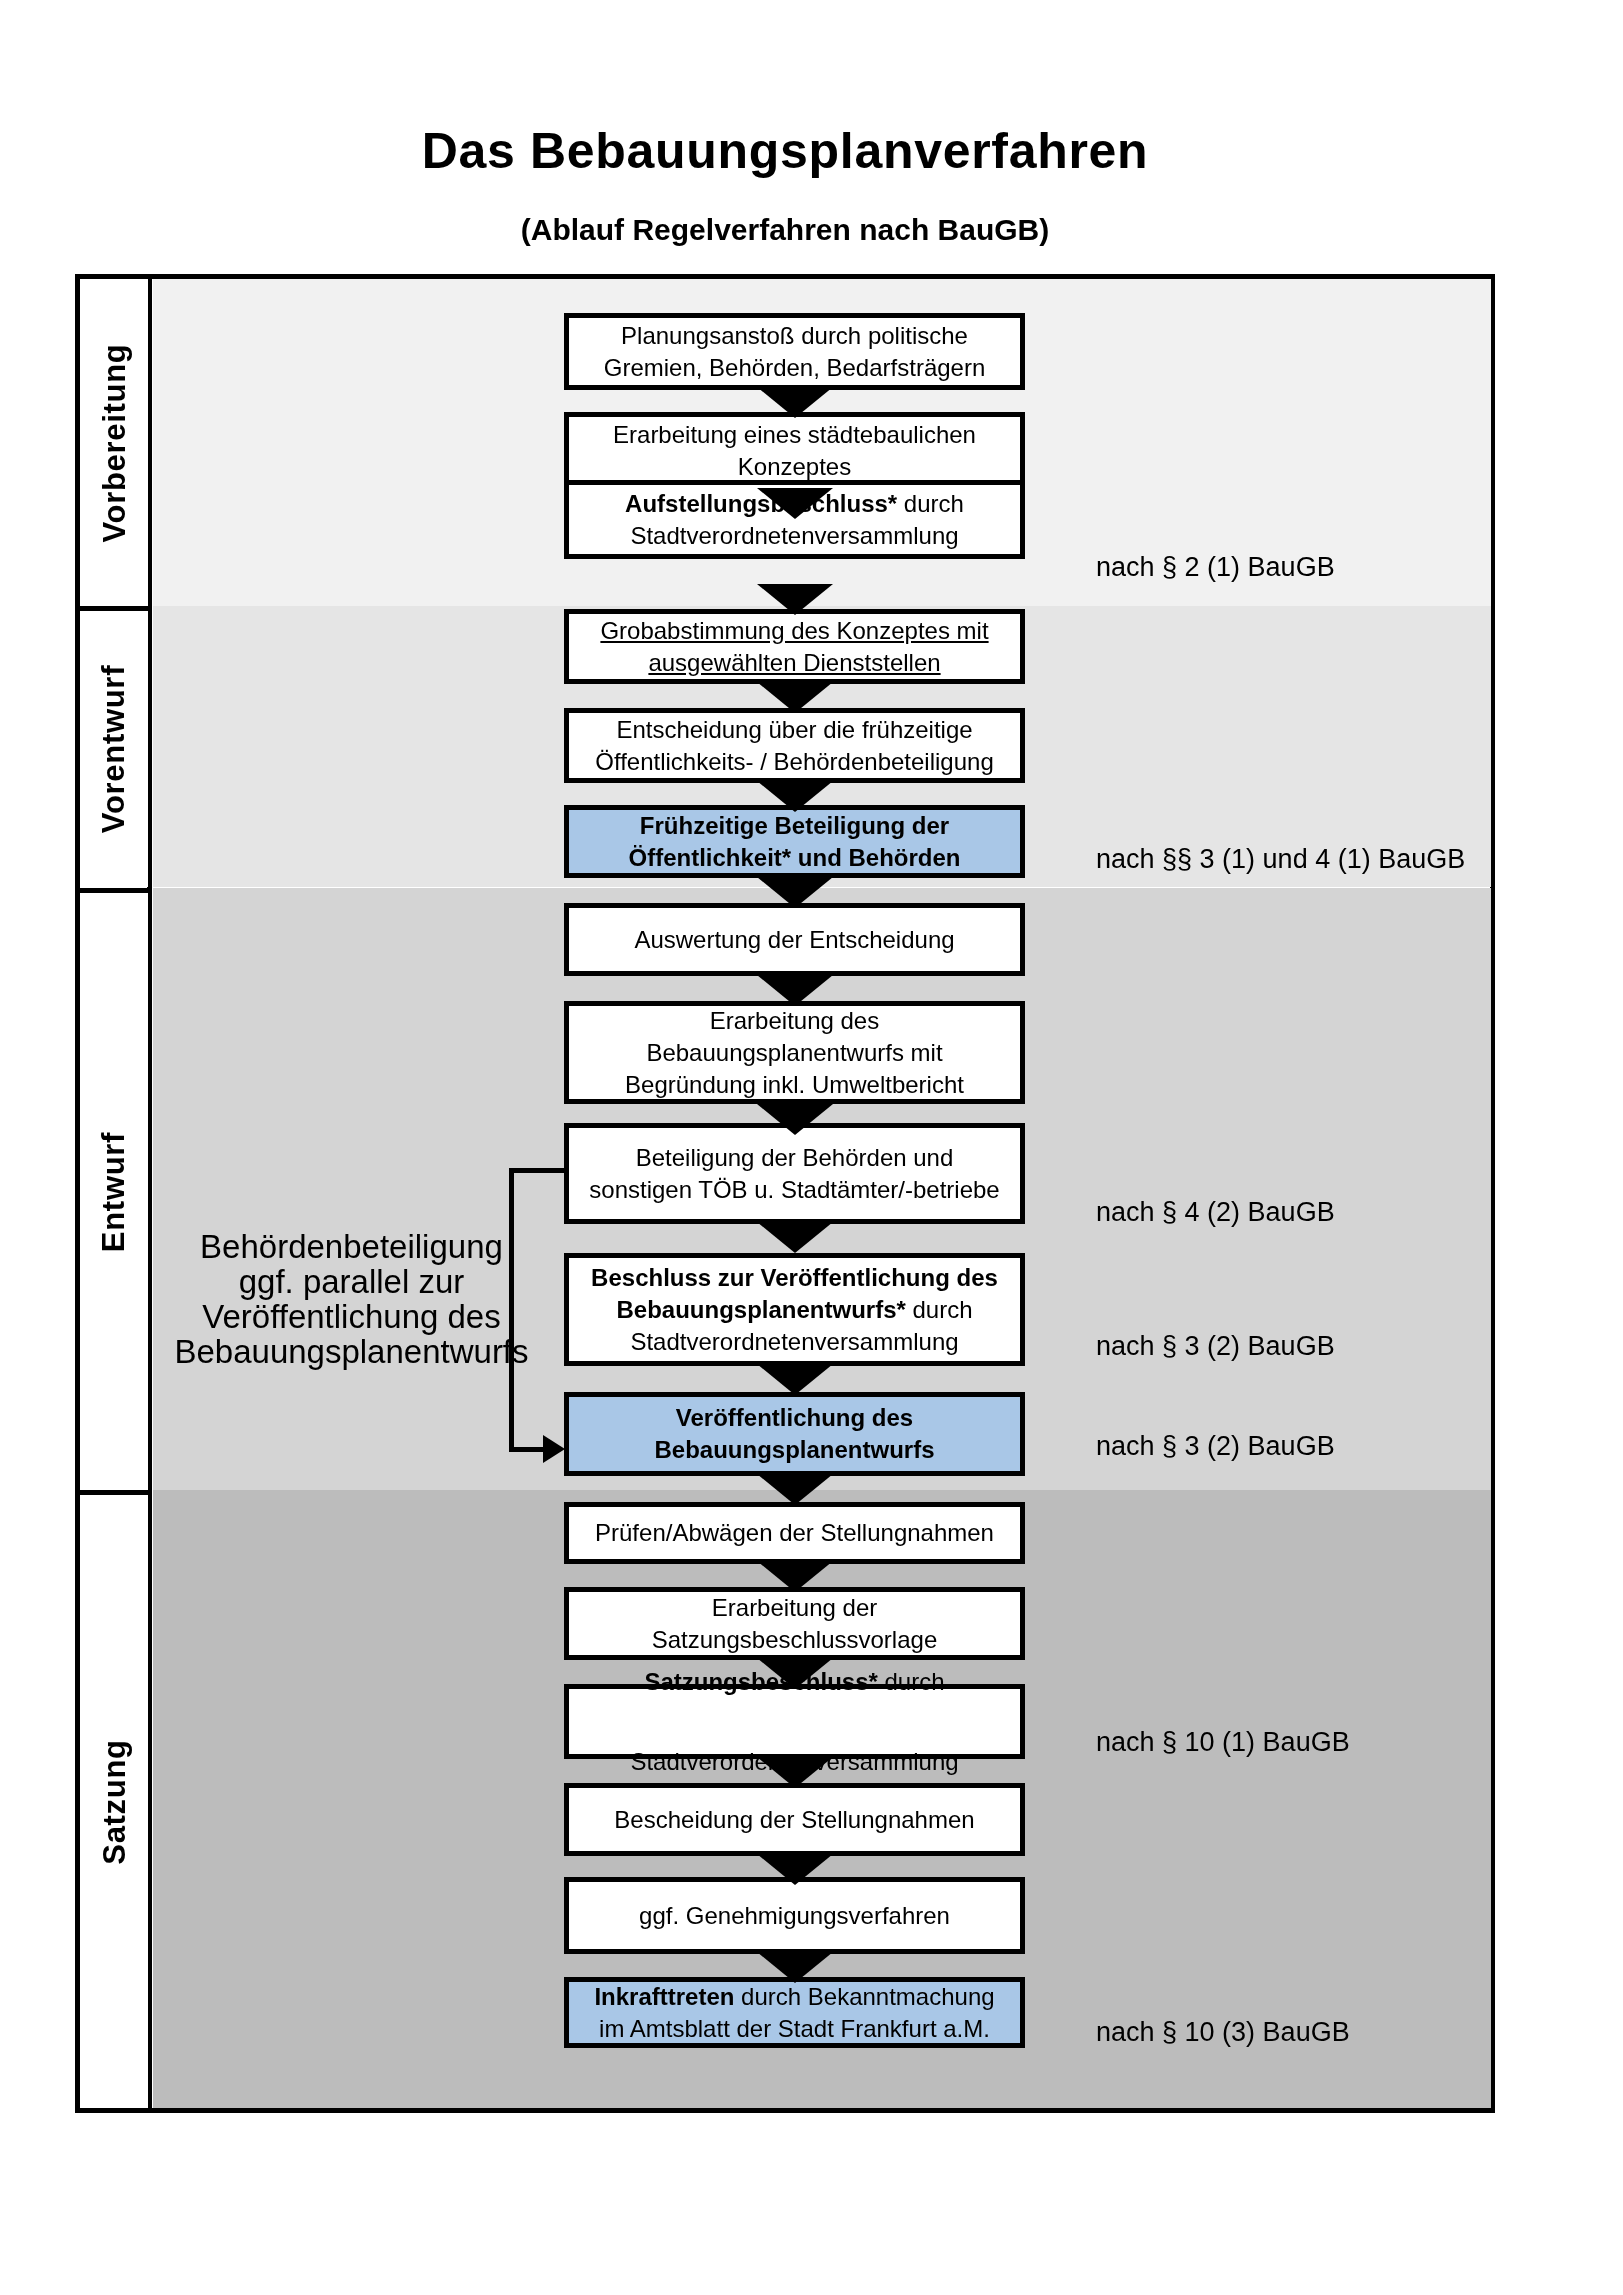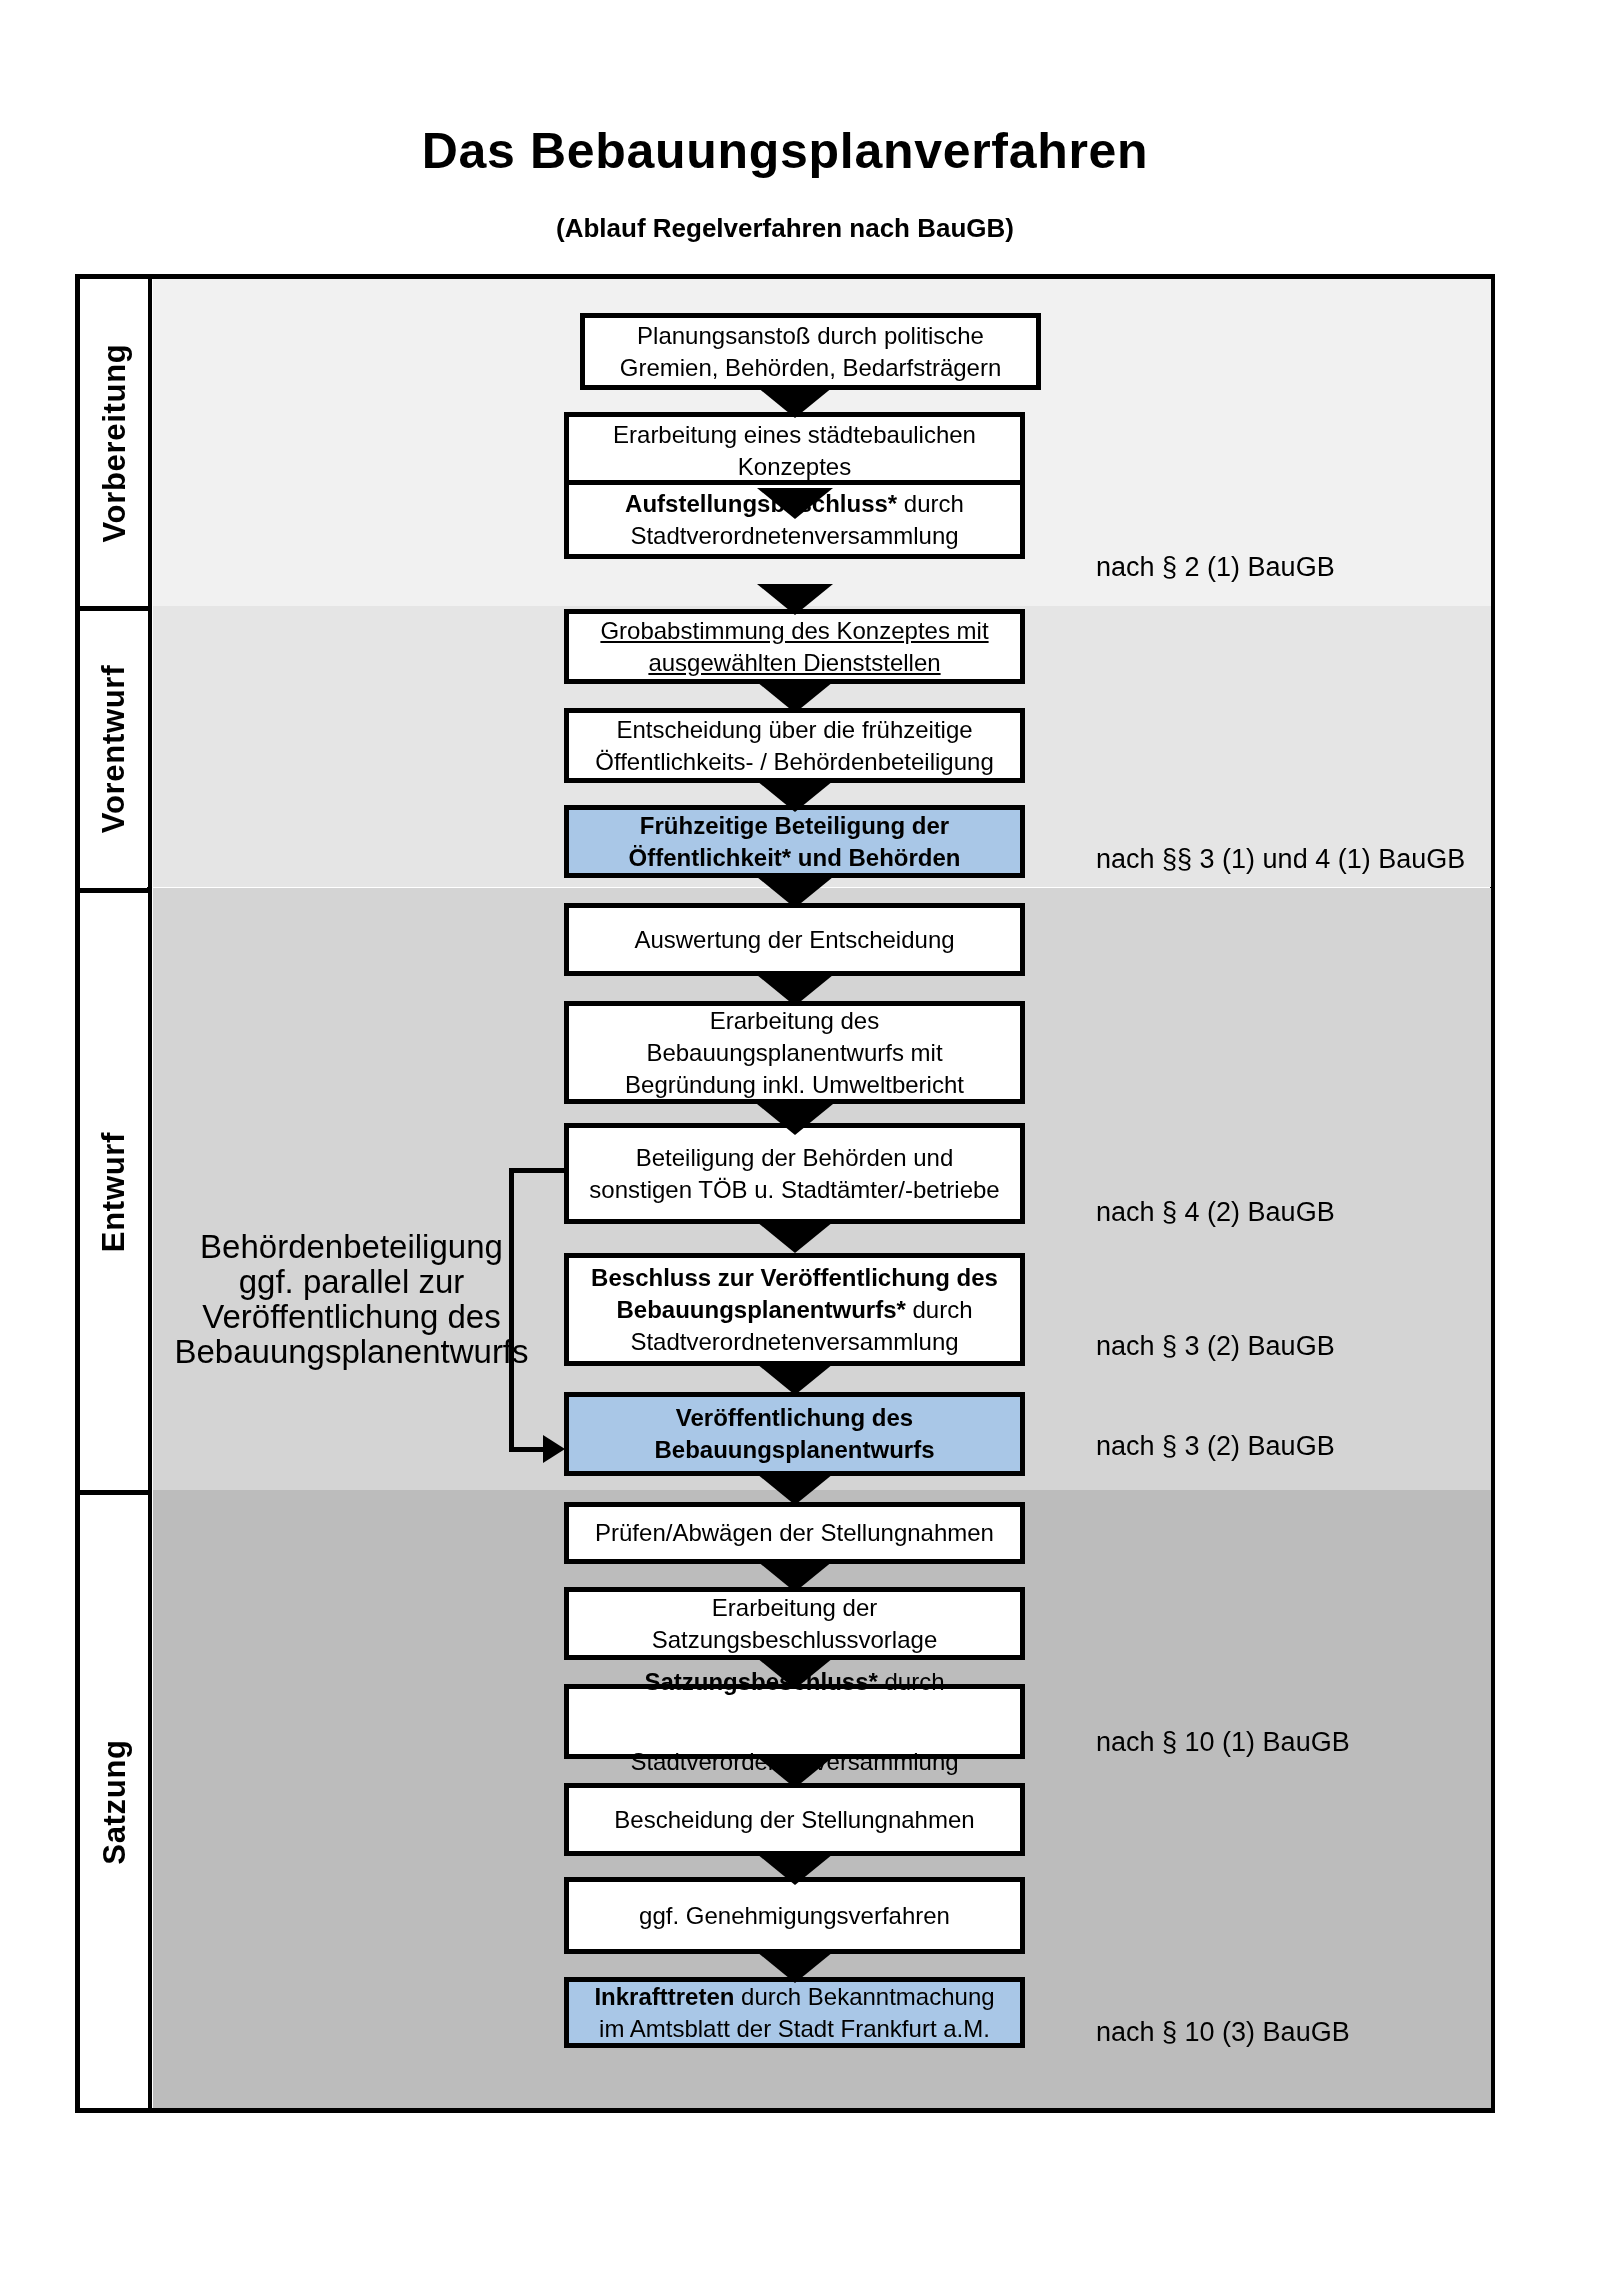--- a/index.html
+++ b/index.html
@@ -13,21 +13,21 @@
   }
   .abs { position:absolute; }
 
   
   .title {
     left:75px; top:122px; width:1420px;
     text-align:center; font-size:50px; font-weight:bold; letter-spacing:0.7px;
   }
   .subtitle {
     left:75px; top:213px; width:1420px;
-    text-align:center; font-size:26px; font-weight:bold;
+    text-align:center; font-size:30px; font-weight:bold;
   }
 
   
   .frame {
     left:75px; top:274px; width:1420px; height:1839px;
     border:5.2px solid #000; box-sizing:border-box; background:#fff;
   }
 
   
   .band { left:153px; width:1338px; }
@@ -55,21 +55,21 @@
   
   .step {
     left:564px; width:461px;
     background:#fff; border:5.2px solid #000; box-sizing:border-box;
     display:flex; flex-direction:column; justify-content:center; align-items:center;
     text-align:center; font-size:24px; line-height:32px;
   }
   .step.blue { background:var(--highlight-blue); }
   .step .b, .step.allbold { font-weight:bold; }
 
-  .s1  { top:313px;  height:77px;margin-left:16px; }
+  .s1  { top:313px;  height:77px; }
   .s2  { top:412px;  height:77px; }
   .s3  { top:480px;  height:79px; }
   .s4  { top:609px;  height:75px;text-decoration:underline; }
   .s5  { top:708px; height:75px; }
   .s6  { top:805px; height:73px; }
   .s7  { top:903px; height:73px; }
   .s8  { top:1001px; height:103px; }
   .s9  { top:1123px; height:101px; }
   .s10 { top:1253px; height:113px; }
   .s11 { top:1392px; height:84px; }

